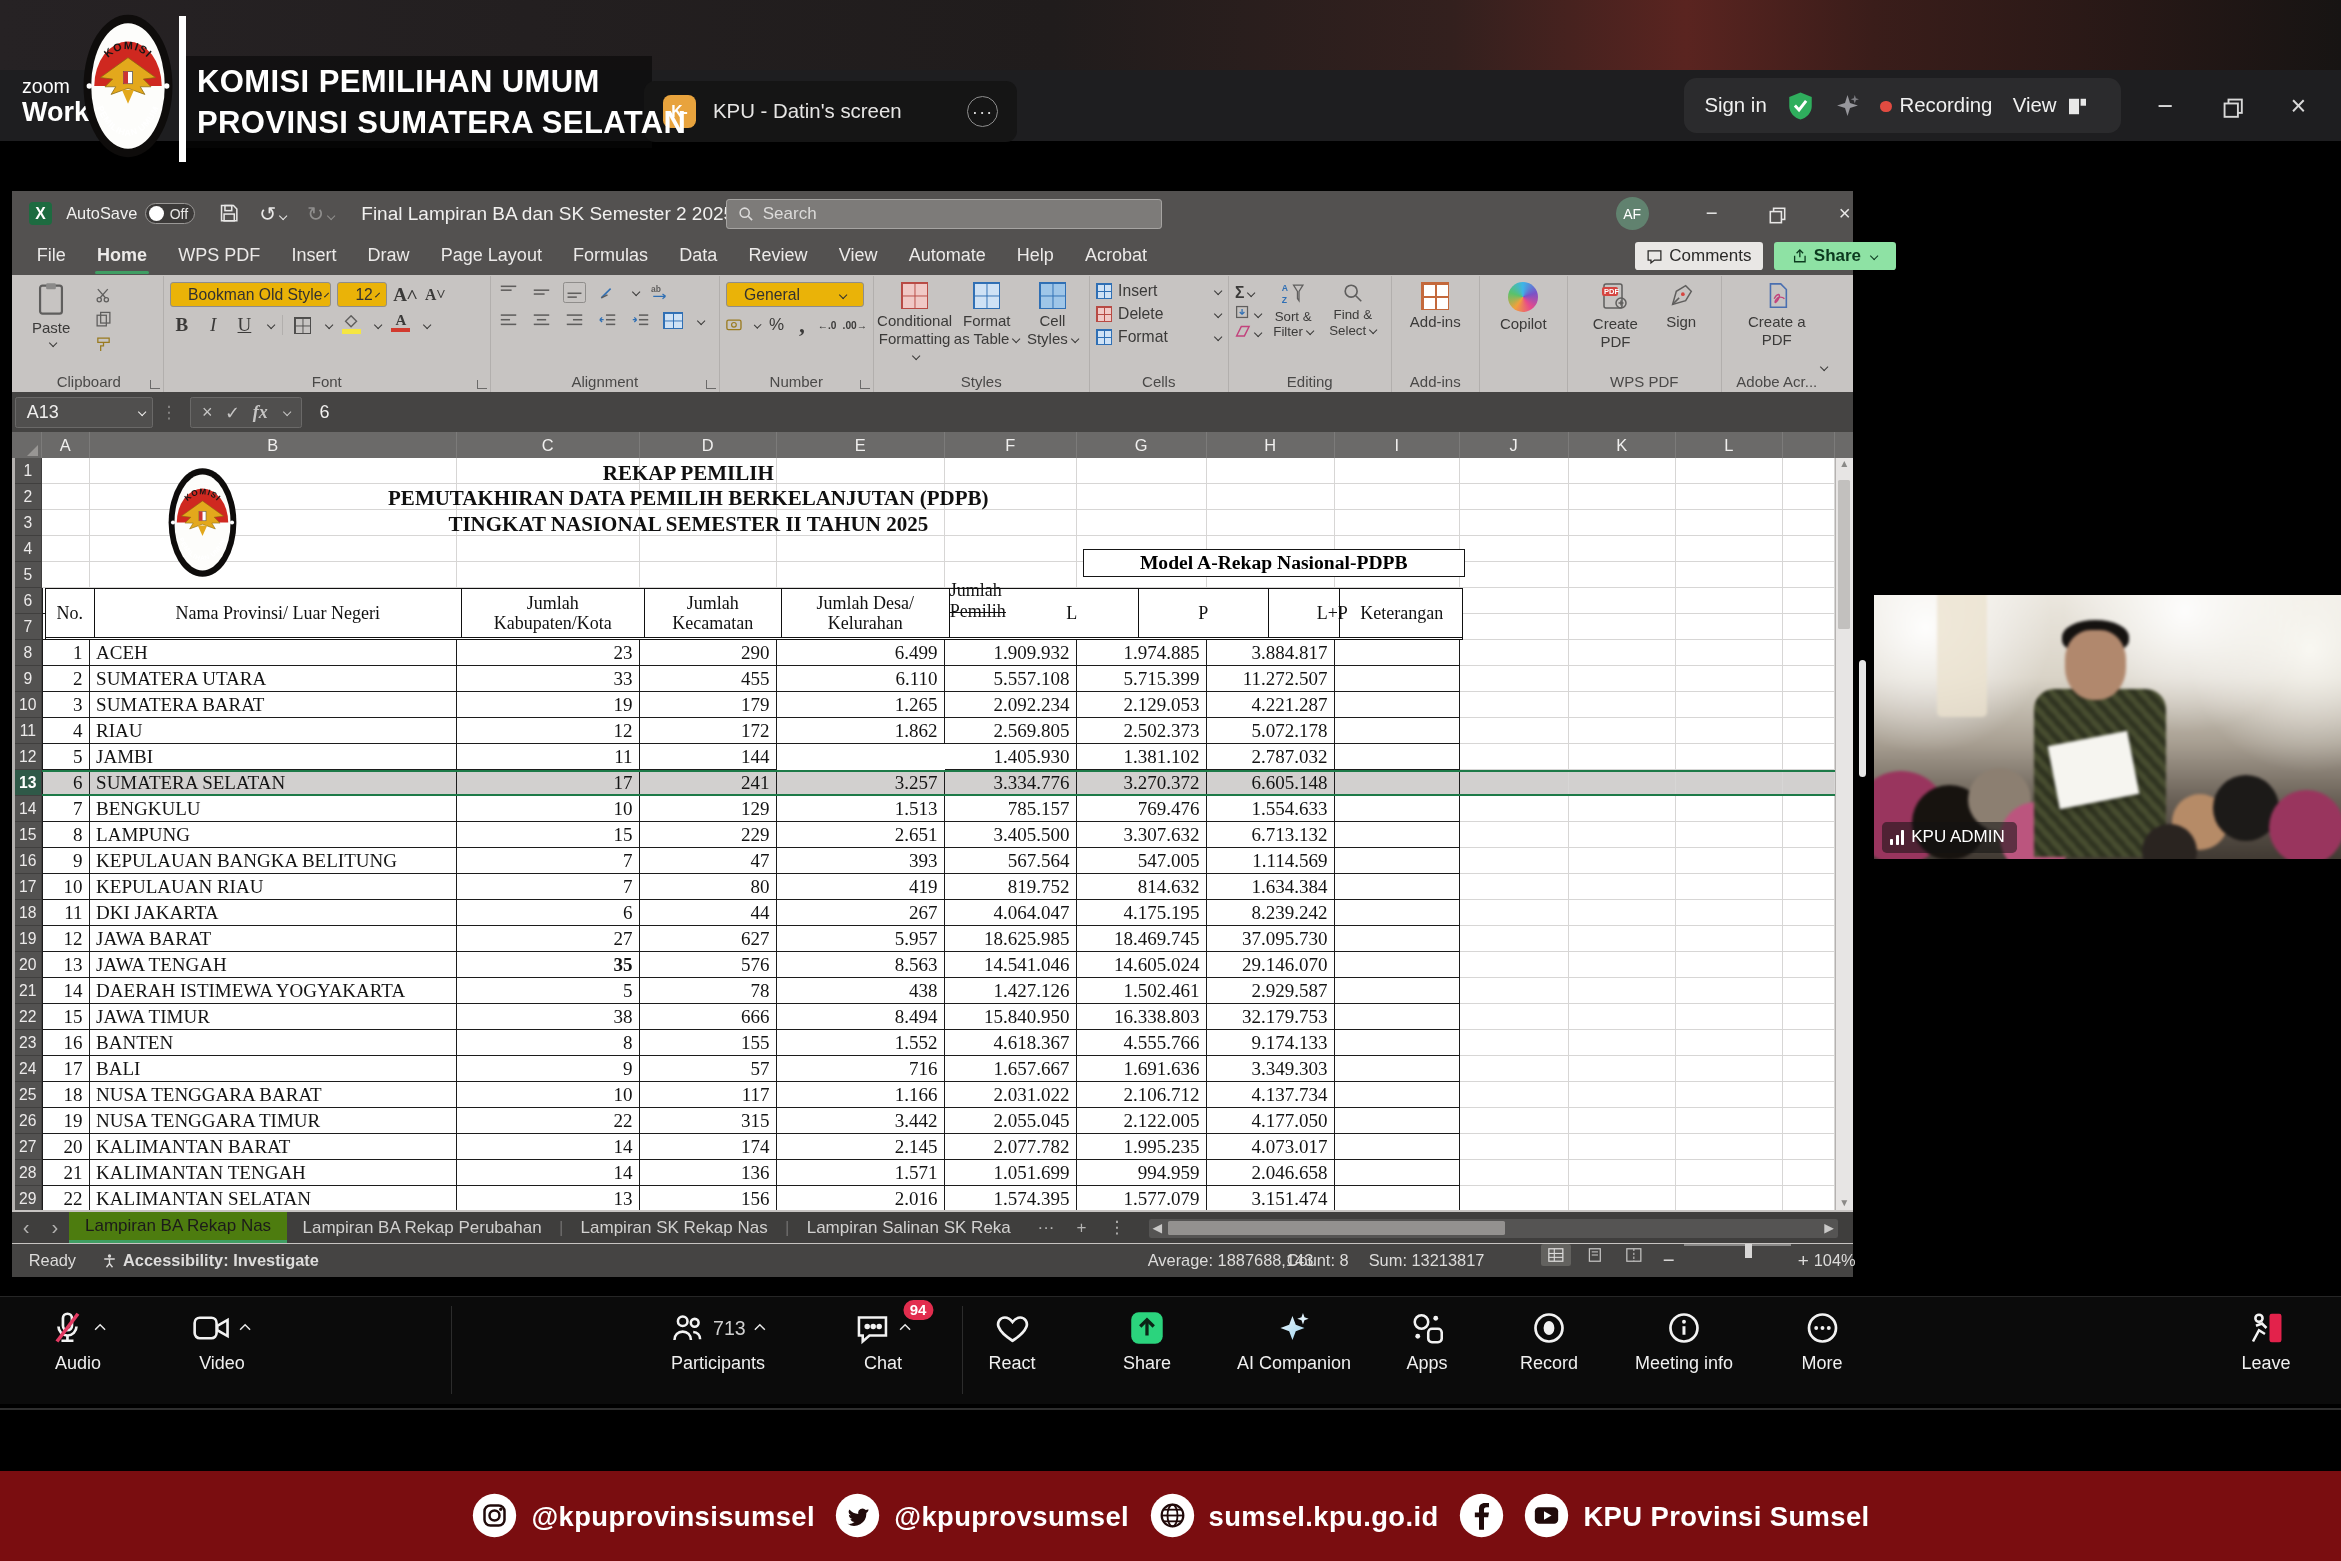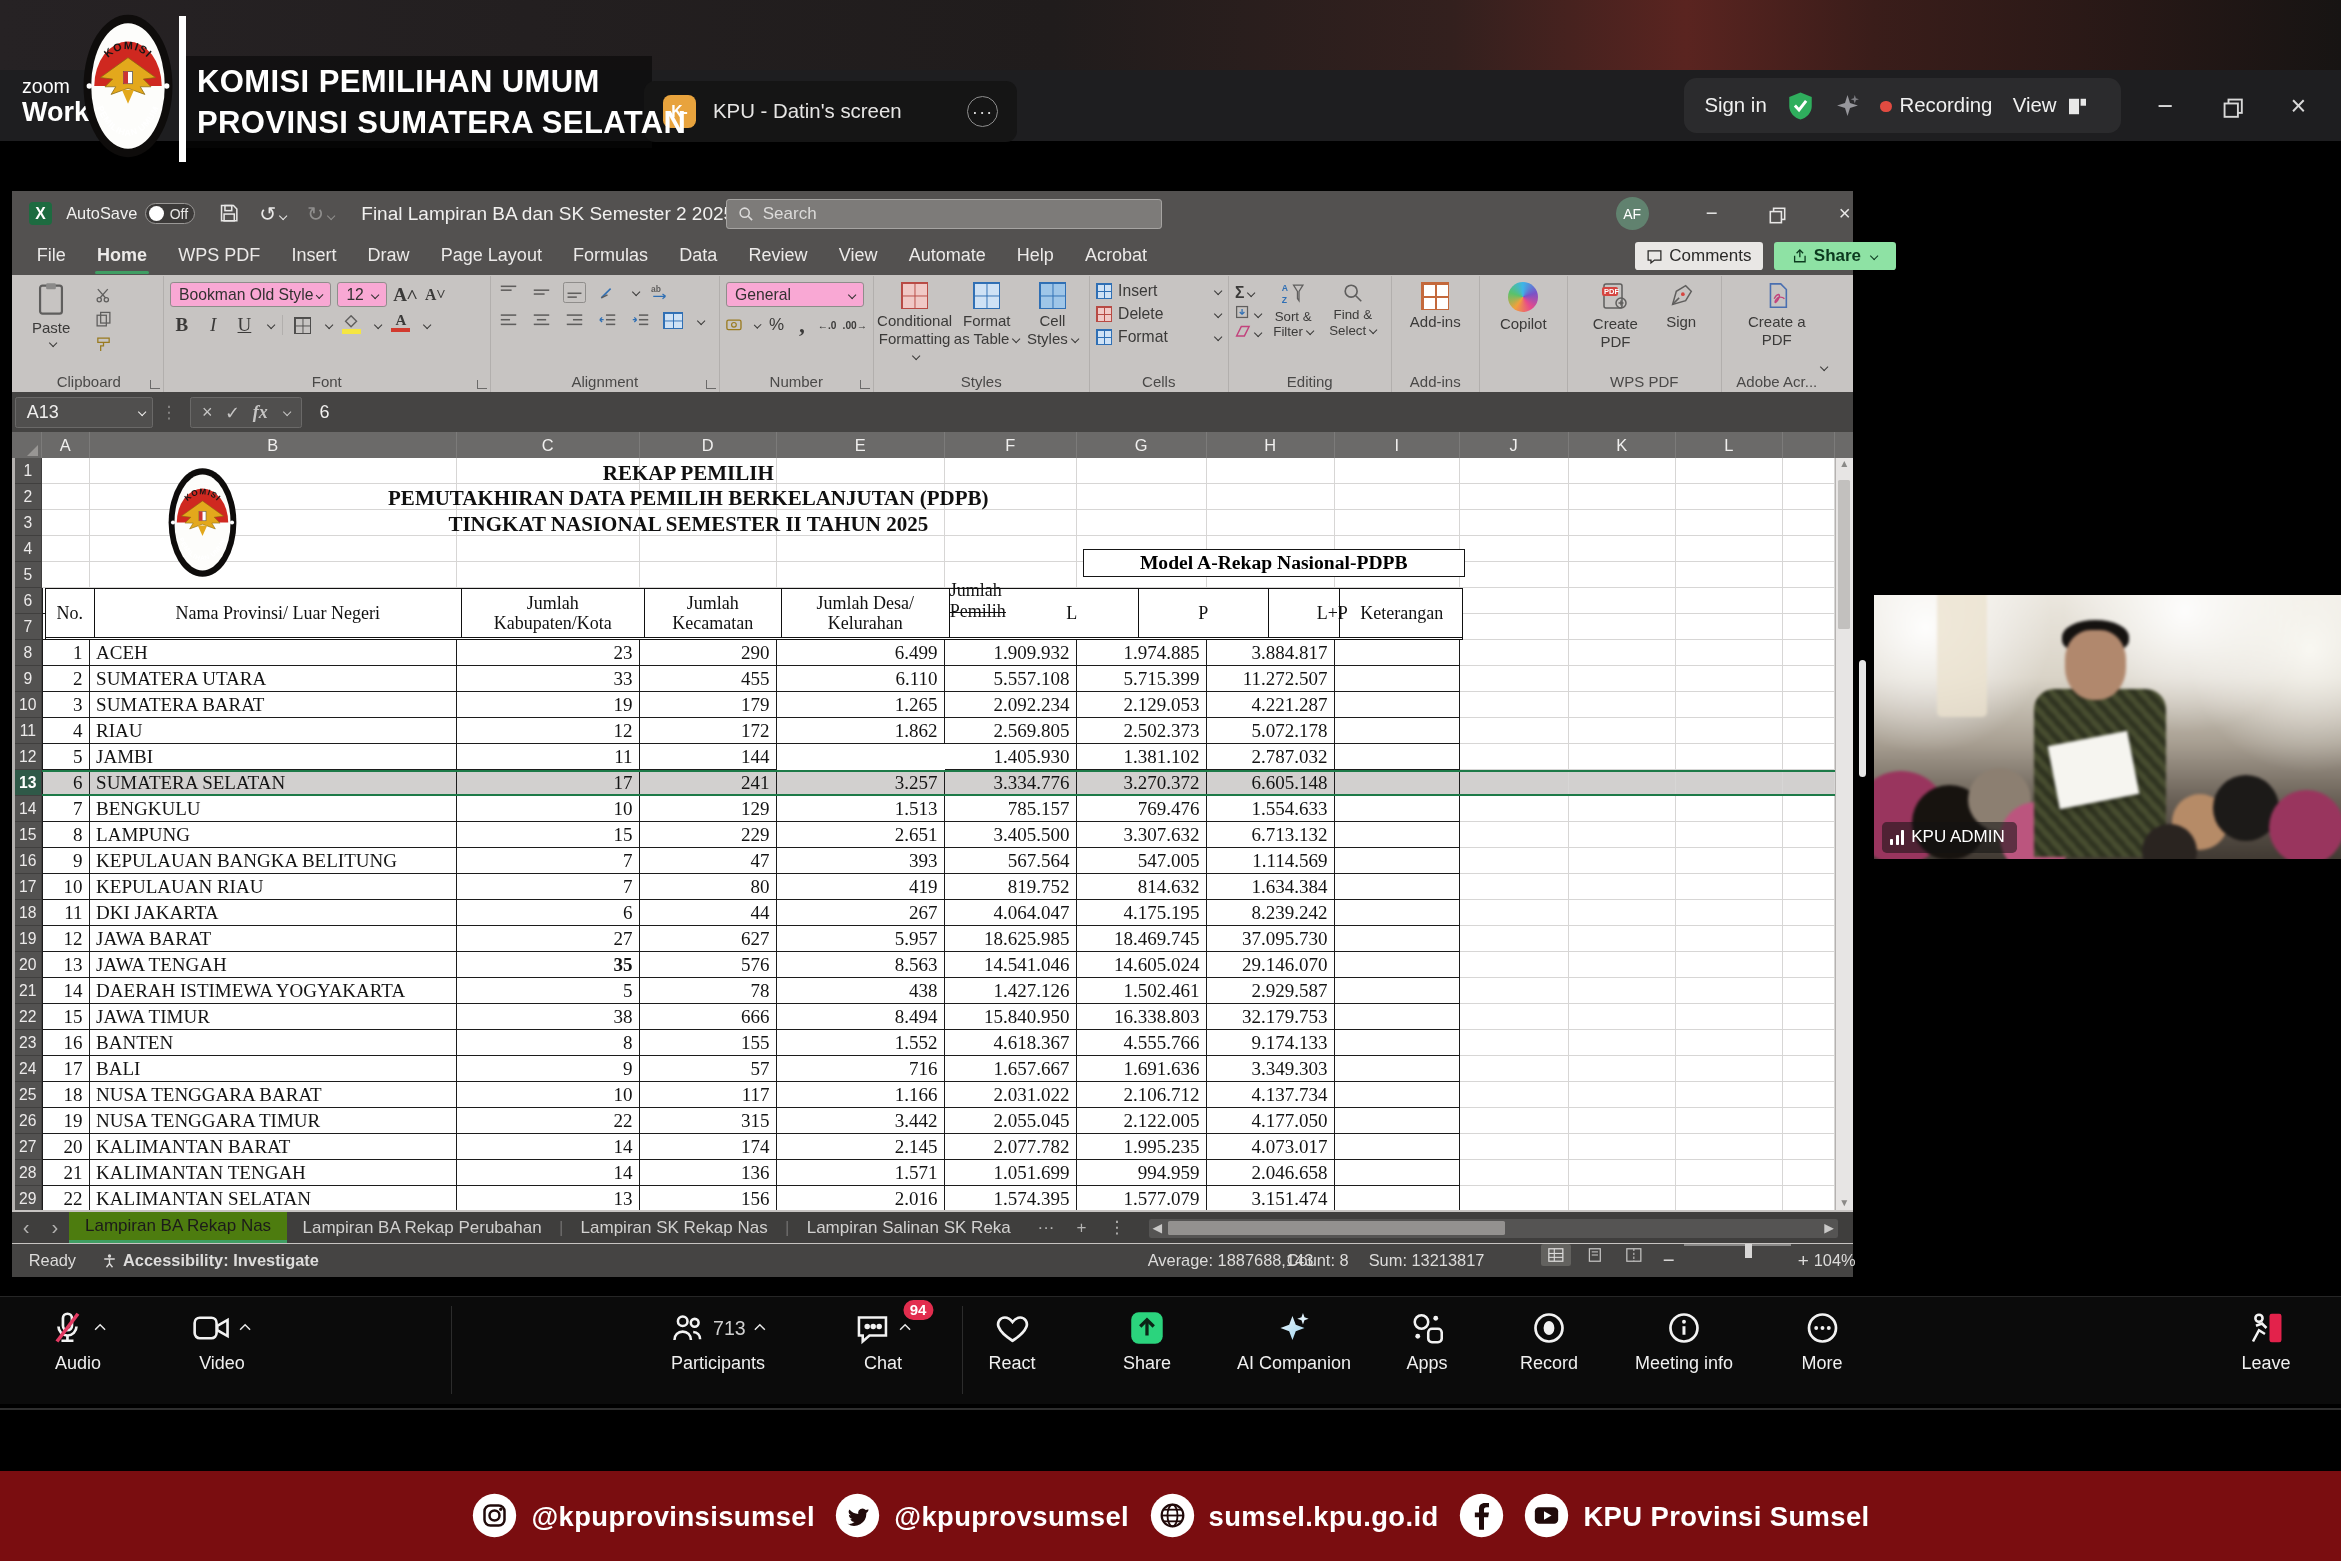--- a/index.html
+++ b/index.html
@@ -46,21 +46,21 @@
   .rtab.active{font-weight:700}
   .rtab.active:after{content:"";position:absolute;left:0;right:0;bottom:-4.7px;height:3.1px;background:#3f9e63;border-radius:1.6px}
   .cmt{position:absolute;left:1623px;top:51px;width:128px;height:28px;background:#e9e7e5;border-radius:3.1px;color:#2b2a29;font-size:17px;display:flex;align-items:center;justify-content:center;gap:6.3px}
   .shr{position:absolute;left:1762px;top:51px;width:122px;height:28px;background:#8ee2a4;border-radius:3.1px;color:#0c3a1f;font-size:17px;font-weight:700;display:flex;align-items:center;justify-content:center;gap:6.3px}
   .cv{display:inline-block;width:6.3px;height:6.3px;border-right:1.6px solid currentColor;border-bottom:1.6px solid currentColor;transform:rotate(45deg);margin-left:3.9px;vertical-align:1.6px}
   
   .ribbon{position:absolute;left:0;top:85px;width:100%;height:116px;background:#c7c4c2;display:flex;padding:0 3.1px;color:#3b3a39}
   .rg{position:relative;border-right:0.8px solid #b2afad;padding:6.3px 6.3px 20.4px;display:flex;flex-direction:column}
   .rgl{position:absolute;bottom:2.3px;left:0;right:0;text-align:center;font-size:15px;color:#4a4948;white-space:nowrap}
   .launch{position:absolute;right:3.1px;bottom:3.1px;width:9.4px;height:9.4px;border-left:1.6px solid #6b6a69;border-bottom:1.6px solid #6b6a69}
-  .whitebox{background:#f9a8d4;border:0.8px solid #8f8d8b;border-radius:3.1px;font-size:15.7px;color:#323130;display:flex;align-items:center;padding:0 8px;height:25px;white-space:nowrap}
+  .whitebox{background:#eab308;border:0.8px solid #8f8d8b;border-radius:3.1px;font-size:15.7px;color:#323130;display:flex;align-items:center;padding:0 17px;height:25px;white-space:nowrap}
   .mini{width:23.5px;height:20.4px;display:flex;align-items:center;justify-content:center;font-size:15.7px}
   .g3{width:17px;height:17px;border:1.3px solid #4e4d4c;background-image:linear-gradient(#4e4d4c 1.1px,transparent 1.1px),linear-gradient(90deg,#4e4d4c 1.1px,transparent 1.1px);background-size:50% 50%}
   .g3.blue{border-color:#2f6fb4;background-image:linear-gradient(#2f6fb4 1.1px,transparent 1.1px),linear-gradient(90deg,#2f6fb4 1.1px,transparent 1.1px);background-color:#cfe2f5}
   .g3.red{border-color:#b84a44;background-image:linear-gradient(#b84a44 1.1px,transparent 1.1px),linear-gradient(90deg,#b84a44 1.1px,transparent 1.1px);background-color:#f0c9c6}
   .g3.orange{border-color:#c4693c;background-color:#fff}
   .ubar{display:inline-block;width:19px;height:4.7px;margin-top:1.6px}
   .stack{display:flex;flex-direction:column;align-items:center;justify-content:flex-start;text-align:center;gap:3.1px}
   .stack .cap{font-size:15px;line-height:1.15;color:#3b3a39}
   
   .fbar{position:absolute;left:0;top:201px;width:100%;height:41px;background:#454443;display:flex;align-items:center;color:#e9e8e7}

